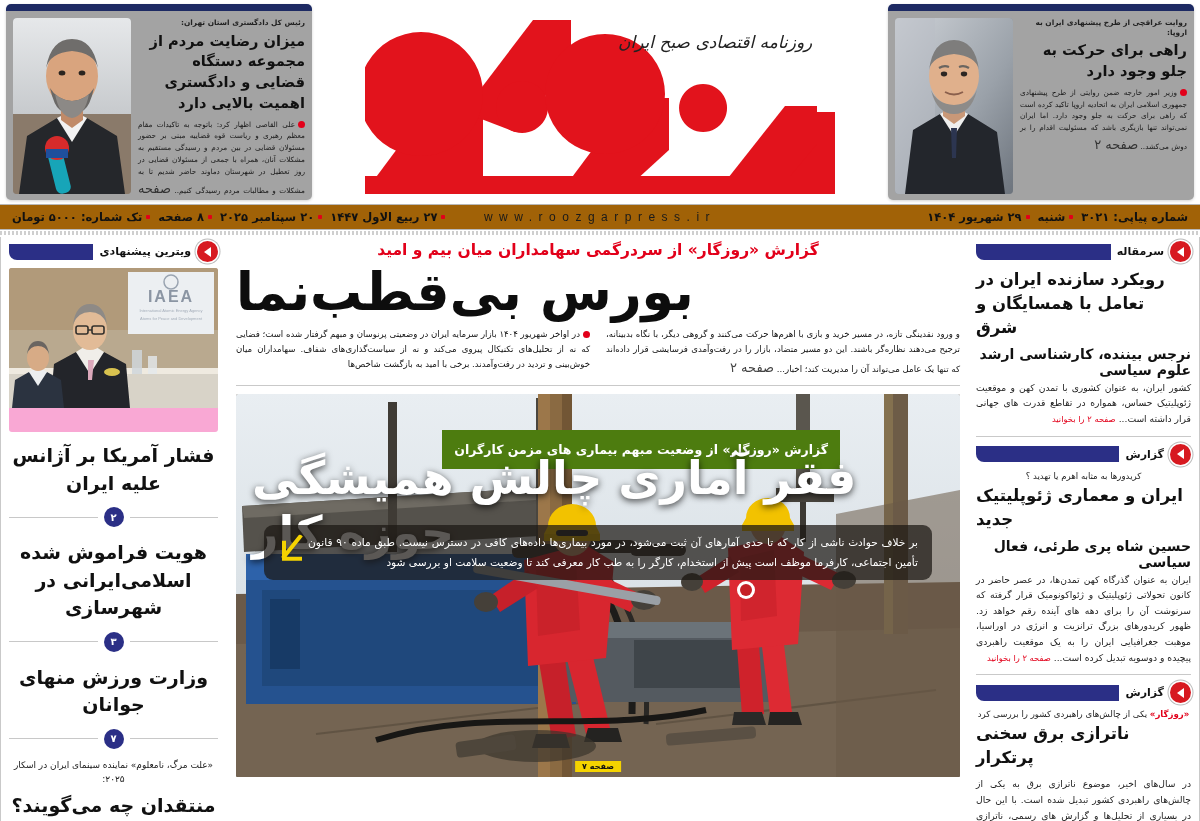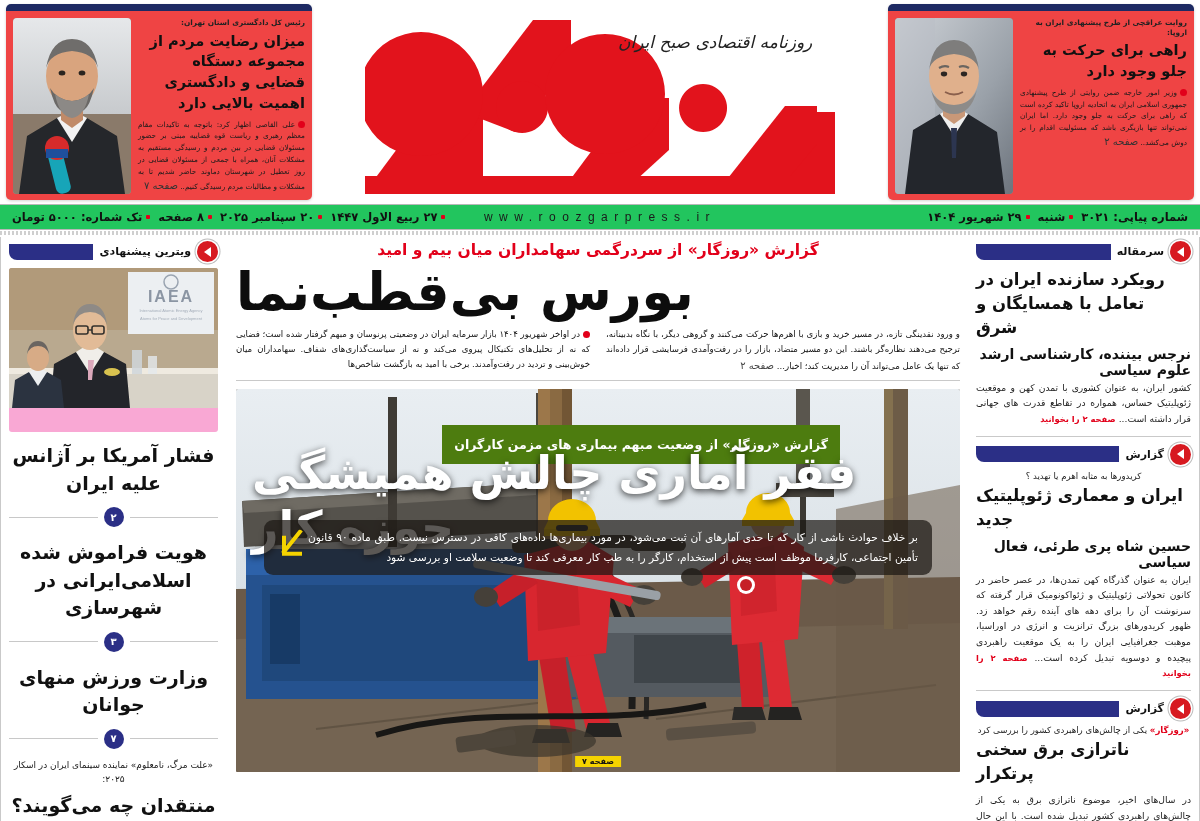--- a/index.html
+++ b/index.html
@@ -16,21 +16,21 @@
   
   .masthead {
     position:absolute; left:0; top:0; width:1200px; height:204px;
     background:#ffffff;
     display:flex; flex-direction:row;
   }
 
   
   .teaser {
     width:306px; height:196px; margin:4px 6px 0 6px;
-    background:#ef4444;
+    background:#a3a3a3;
     border-radius:5px;
     border-top:7px solid #1d2a63;
     box-shadow:0 1px 3px rgba(0,0,0,.18);
     display:flex; flex-direction:row; padding:7px; gap:7px;
     position:relative; overflow:hidden;
   }
   .teaser.rightside { order:0; }
   .teaser-photo {
     width:118px; height:176px; border-radius:4px; flex:0 0 auto;
     overflow:hidden; position:relative; background:#8c9097;
@@ -45,40 +45,40 @@
     line-height:1.42; letter-spacing:-.2px;
   }
   .teaser-lead {
     margin-top:5px; font-size:7.3px; line-height:1.62; text-align:justify;
     color:#1a1a1a;
   }
   .redbullet {
     display:inline-block; width:7px; height:7px; border-radius:50%;
     background:#e2001a; position:relative; top:1px; margin-left:3px;
   }
-  .pageref { color:#333; font-size:10px; }
+  .pageref { color:#333; font-size:13px; }
 
   
   .logo-block {
     flex:1 1 auto; position:relative; height:204px;
     display:flex; align-items:flex-start; justify-content:center;
   }
   .logo-svg { position:absolute; left:50%; transform:translateX(-50%); top:2px; }
   .tagline {
     position:absolute; top:32px; left:50%; margin-left:18px;
     font-size:17px; color:#222; white-space:nowrap;
     font-family:"DejaVu Serif","Liberation Serif",serif; font-style:italic;
   }
 
   
   .datebar {
     position:absolute; left:0; top:204px; width:1200px; height:26px;
     border-top:1px solid #b8b8b8; border-bottom:1px solid #b8b8b8;
     display:flex; align-items:center; justify-content:space-between;
-    padding:0 12px; background:#22c55e; font-size:11.5px; font-weight:bold;text-align:right;
+    padding:0 12px; background:#a16207; font-size:11.5px; font-weight:bold;text-align:right;
   }
   .datebar .web {
     position:absolute; left:50%; transform:translateX(-50%);
     letter-spacing:6.5px; font-size:12px; font-weight:normal; color:#1a1a1a;
     font-family:"Liberation Sans",sans-serif;
   }
   .dot { display:inline-block; width:4px;height:4px;background:#e2001a;border-radius:1px; margin:0 4px; position:relative; top:-2px;}
 
   .hrule { position:absolute; left:0; top:231px; width:1200px; height:4px;
            background:repeating-linear-gradient(90deg,#cfcfcf 0 2px,#fff 2px 4px); }
@@ -144,21 +144,21 @@
     position:absolute; bottom:5px; left:50%; transform:translateX(-50%);
     background:#f5d300; color:#111; font-size:8px; font-weight:bold; padding:1px 7px;
   }
 
   
   .rc-item { margin-bottom:9px; }
   .rc-title { font-size:16.5px; font-weight:bold; text-align:left; line-height:1.45; color:#111; margin-bottom:6px; }
   .rc-kicker{ font-size:8.6px; text-align:center; color:#1a1a1a; margin-bottom:3px; }
   .rc-author{ font-size:14px; font-weight:bold; text-align:right; color:#111; margin-bottom:2px; }
   .rc-lead  { font-size:9.2px; line-height:1.7; text-align:justify; color:#1a1a1a; }
-  .rc-more  { color:#e2001a; font-size:8.4px; font-weight:bold; }
+  .rc-more  { color:#e2001a; font-size:8.4px; font-weight:normal; }
   .rc-rule  { border-top:1px solid #c9c9c9; margin:7px 0 7px; }
   .rc-kicker .rq { color:#e2001a; font-weight:bold; }
 </style>
 </head>
 <body>
 
 <div class="page">
 
   <div class="masthead">
 

